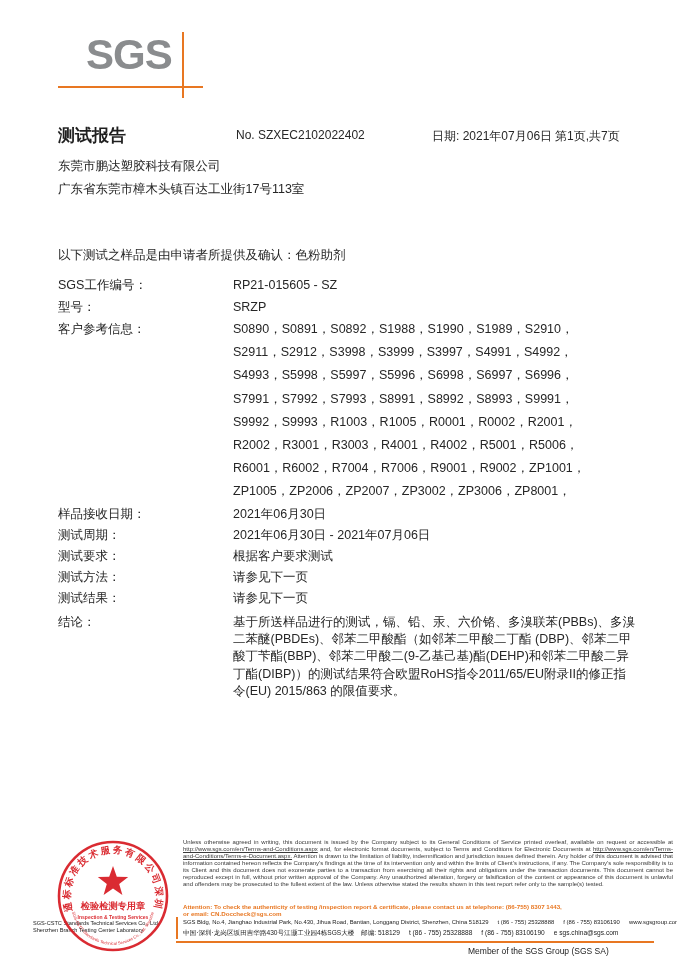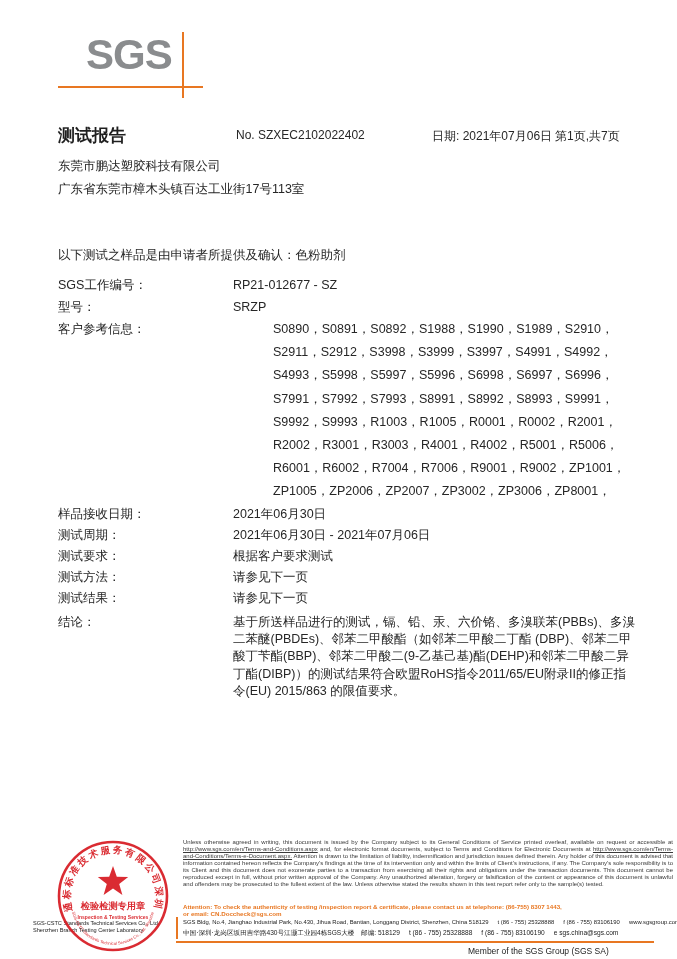--- a/index.html
+++ b/index.html
@@ -19,21 +19,21 @@
   .report-pages { position:absolute; left:555px; top:128px; font-size:12px; }
   .applicant-name    { position:absolute; left:58px; top:158px; font-size:12.5px; }
   .applicant-address { position:absolute; left:58px; top:181px; font-size:12.5px; }
 
   
   .body-block { position:absolute; left:58px; top:246px; width:580px; font-size:12.5px; }
   .sample-statement { line-height:18px; margin-bottom:10px; }
   .frow { display:flex; line-height:22px; }
   .frow .flabel { width:175px; flex-shrink:0; }
   .frow .fvalue { flex:1; }
-  .frow.refs { line-height:23.2px;gap:40px; }
+  .frow.refs { line-height:23.2px; }
   .frow.tight { line-height:21px; }
   .refline { display:block; }
   .frow.conclusion { margin-top:5px; line-height:17.4px; }
   .frow.conclusion .fvalue { width:463px; max-width:463px; }
 
   
   .disclaimer { position:absolute; left:183px; top:839px; width:490px; font-size:6px;
                 line-height:6.95px; text-align:justify; color:#3a3a3a; }
   .disclaimer .u { text-decoration:underline; }
   .attention { position:absolute; left:183px; top:903px; width:490px; font-size:6.2px;
@@ -63,21 +63,21 @@
   <div class="report-date">日期: 2021年07月06日</div>
   <div class="report-pages">第1页,共7页</div>
   <div class="applicant-name">东莞市鹏达塑胶科技有限公司</div>
   <div class="applicant-address">广东省东莞市樟木头镇百达工业街17号113室</div>
 
   <div class="body-block">
     <div class="sample-statement">以下测试之样品是由申请者所提供及确认：色粉助剂</div>
 
     <div class="frow">
       <span class="flabel">SGS工作编号：</span>
-      <span class="fvalue">RP21-012677 - SZ</span>
+      <span class="fvalue">RP21-015605 - SZ</span>
     </div>
 
     <div class="frow">
       <span class="flabel">型号：</span>
       <span class="fvalue">SRZP</span>
     </div>
 
     <div class="frow refs">
       <span class="flabel">客户参考信息：</span>
       <span class="fvalue">

